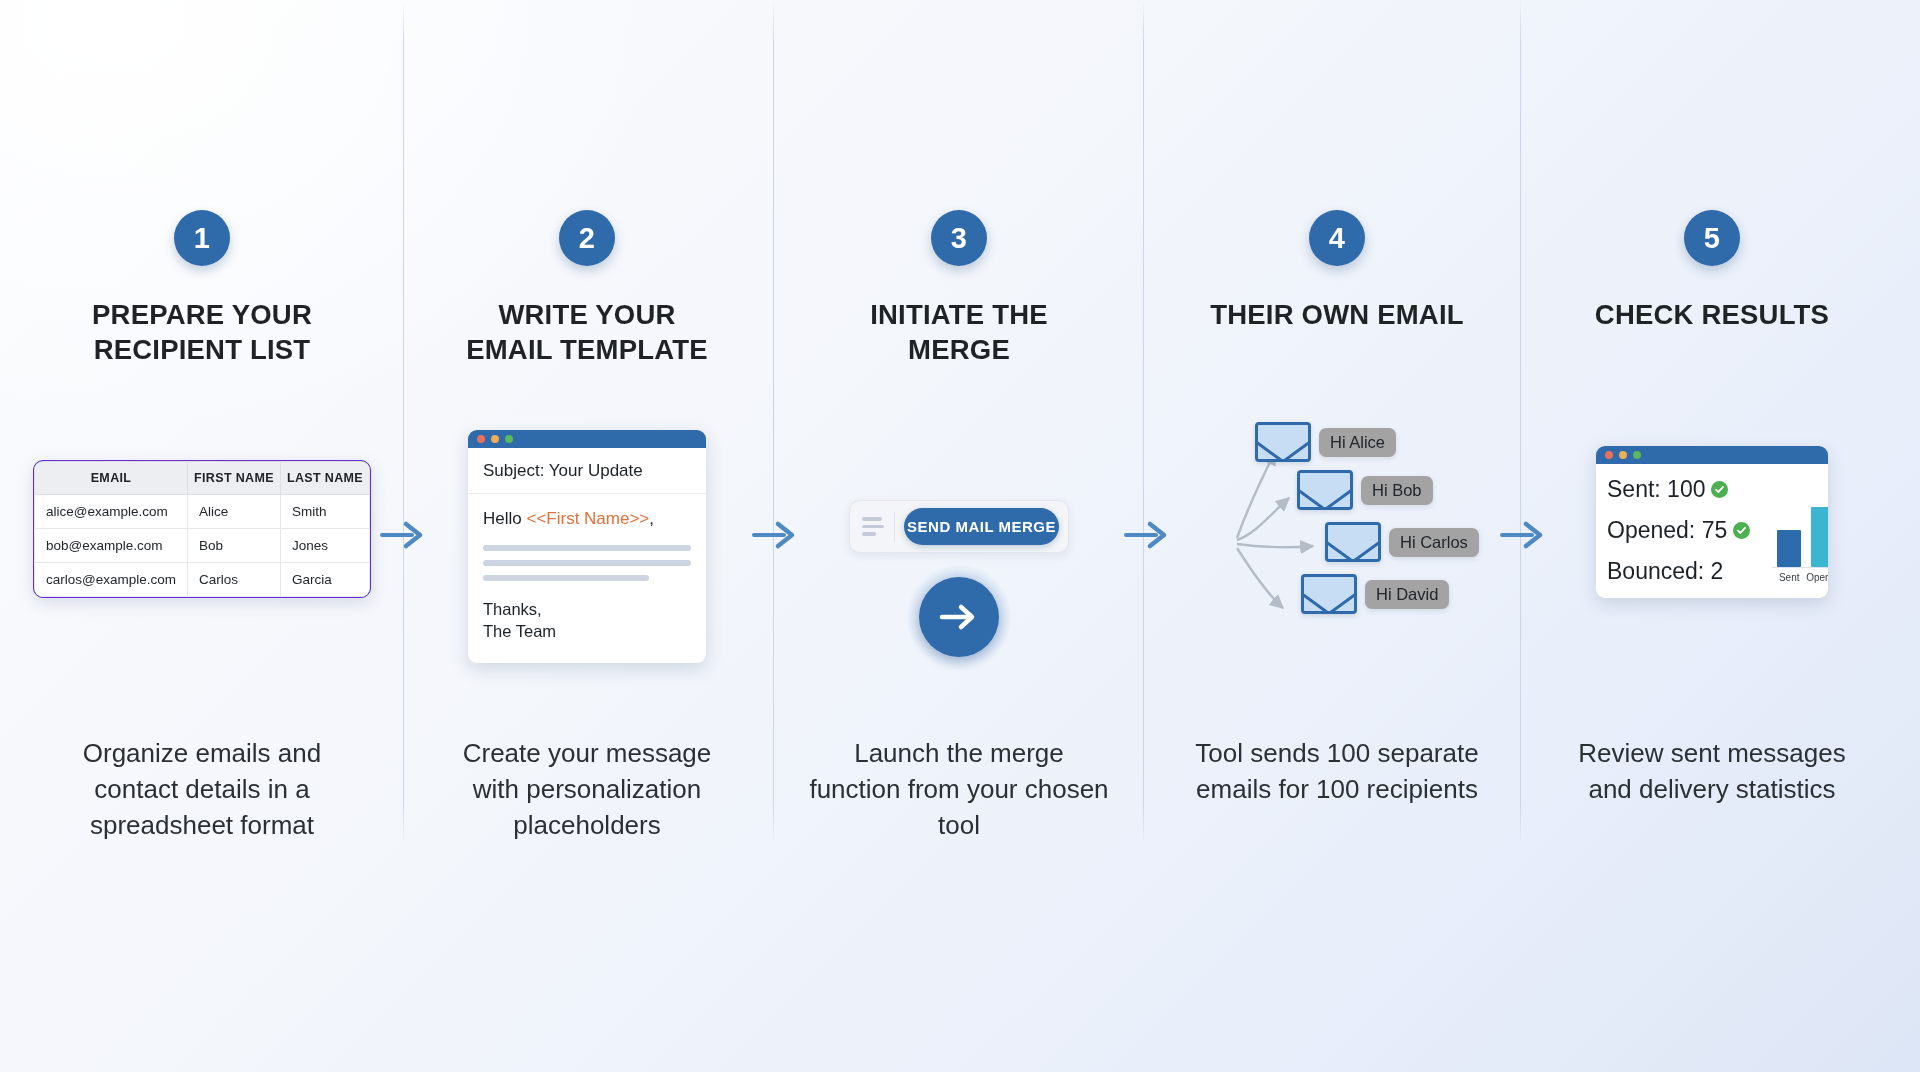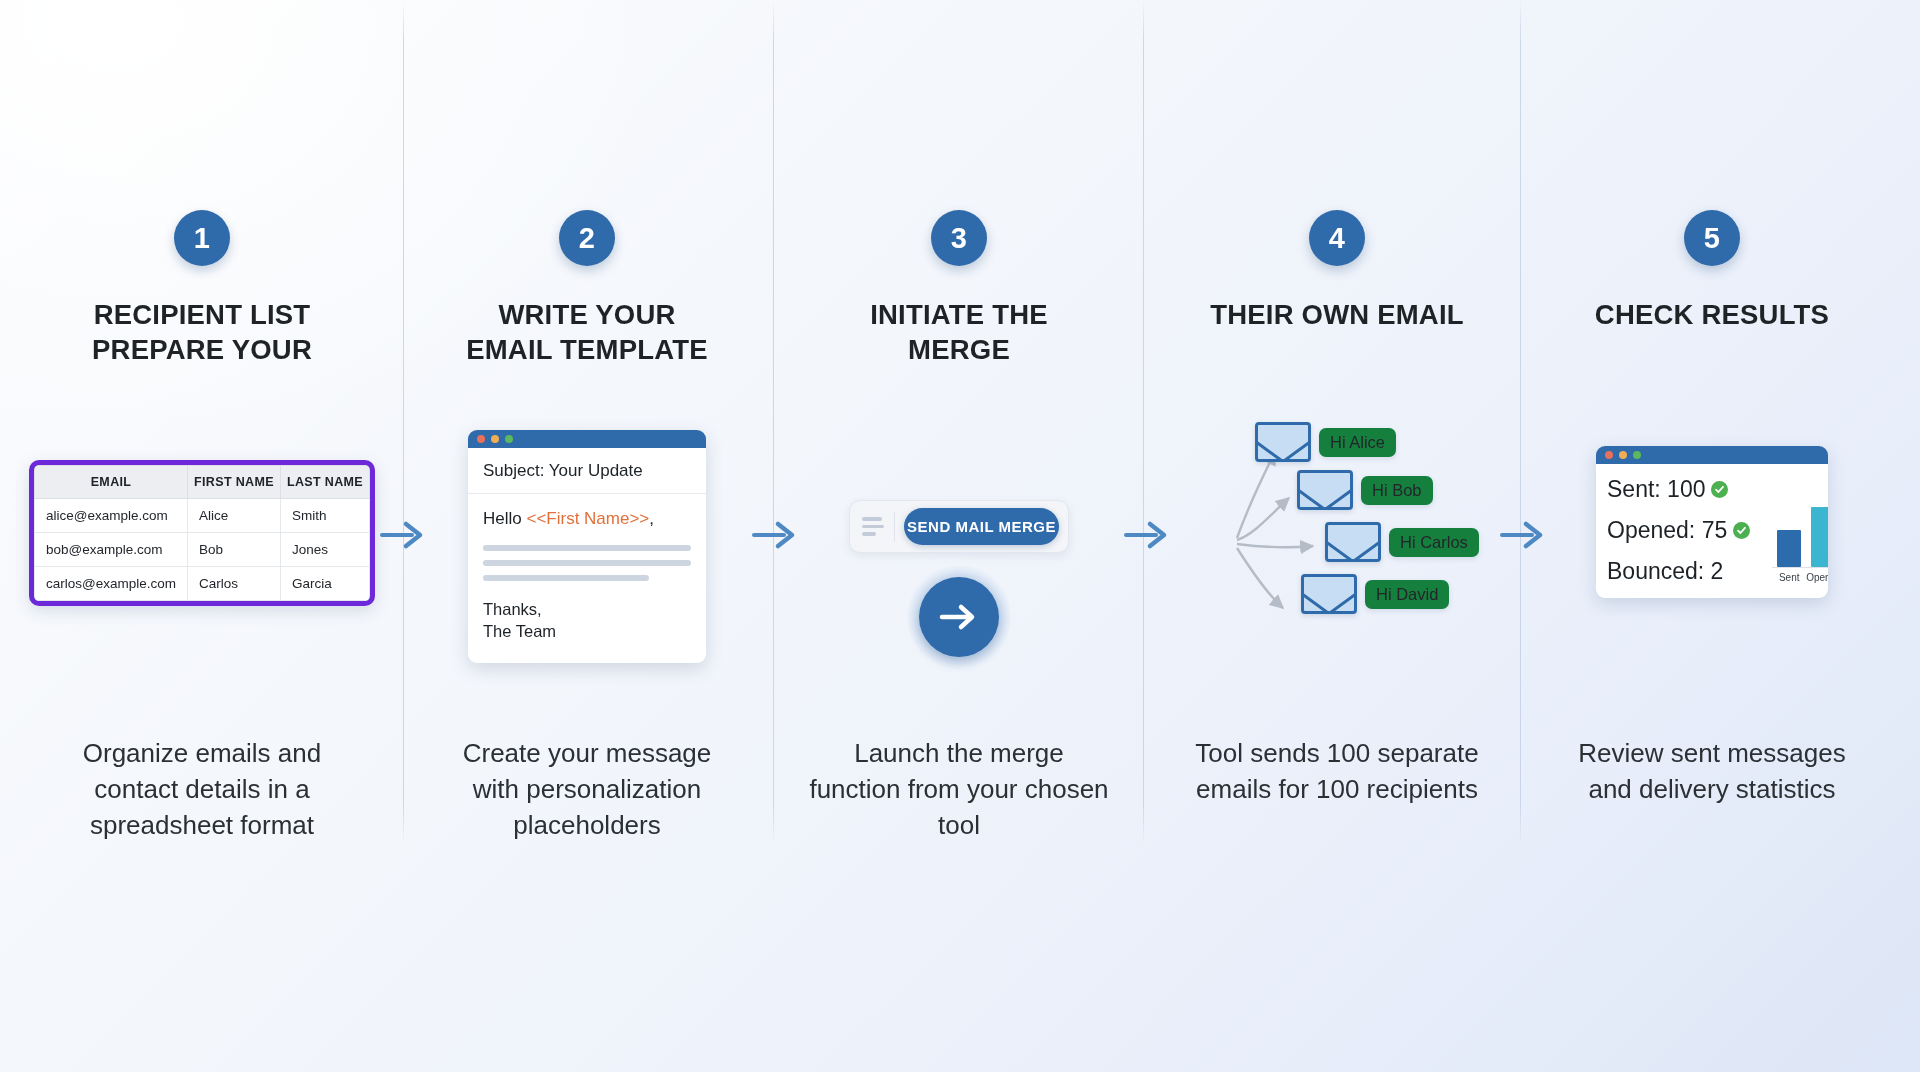--- a/index.html
+++ b/index.html
@@ -53,21 +53,21 @@
     display: flex; align-items: center; justify-content: center;
   }
 
   
   .connector { position: absolute; top: 517px; width: 46px; height: 36px; }
 
   
   .sheet {
     background: #0369a1; border-radius: 10px;
     box-shadow: 0 5px 16px rgba(60,85,125,.17);
-    overflow: hidden; border: 5px solid #6d28d9;
+    overflow: hidden; border: 1px solid #6d28d9;
   }
   .sheet table { border-collapse: collapse; }
   .sheet th {
     background: #eceef1; color: #20242a;
     font-size: 12.5px; font-weight: 700; letter-spacing: .35px;
     padding: 9px 6px; border: 1px solid #dcdfe5; text-align: center;
     white-space: nowrap;
   }
   .sheet td {
     background: #fff; color: #23272c; font-size: 13.5px;
@@ -142,21 +142,21 @@
     background: #c7ddf3; position: relative; overflow: hidden;
     box-shadow: 0 2px 5px rgba(60,90,130,.18);
   }
   .env::before, .env::after {
     content: ""; position: absolute; width: 36px; height: 3px; background: #2f6aaa;
     top: 14px; border-radius: 2px;
   }
   .env::before { left: -4px; transform: rotate(36deg); transform-origin: left center; }
   .env::after  { right: -4px; transform: rotate(-36deg); transform-origin: right center; }
   .bubble {
-    margin-left: 8px; background: #15803d; border-radius: 7px;
+    margin-left: 8px; background: #a3a3a3; border-radius: 7px;
     padding: 5px 11px; font-size: 16.5px; color: #22262b; white-space: nowrap;
     box-shadow: 0 2px 5px rgba(70,95,135,.15);
   }
 
   
   .dash { width: 232px; }
   .dash-body { display: flex; padding: 12px 11px 13px; }
   .stats { padding-right: 11px; }
   .stat {
     display: flex; align-items: center; gap: 6px;
@@ -198,22 +198,22 @@
 <svg class="connector" style="left:1500px;" viewBox="0 0 46 36">
   <path d="M2 18 H32" stroke="#4f89c4" stroke-width="4" fill="none" stroke-linecap="round"></path>
   <path d="M26 7 L40 18 L26 29" stroke="#4f89c4" stroke-width="4.5" fill="none" stroke-linecap="round" stroke-linejoin="round"></path>
 </svg>
 
 <div class="col" style="left:0px;">
   <div class="badge">
     <span>1</span>
   </div>
   <div class="heading">
+    <div>PREPARE YOUR</div>
     <div>RECIPIENT LIST</div>
-    <div>PREPARE YOUR</div>
   </div>
 
   <div class="visual" style="top:460px;">
     <div class="sheet">
       <table>
         <thead>
           <tr>
             <th>EMAIL</th>
             <th>FIRST NAME</th>
             <th>LAST NAME</th>

